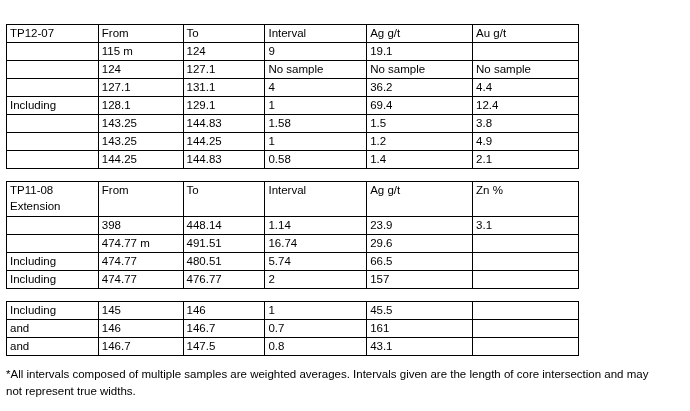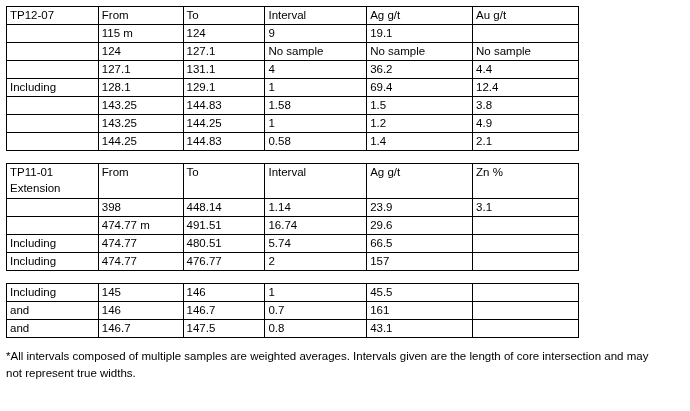--- a/index.html
+++ b/index.html
@@ -13,21 +13,21 @@
     font-family: "Liberation Sans", sans-serif;
     font-size: 11.5px;
     color: #000000;
     overflow: hidden;
   }
   .page {
     position: relative;
     width: 690px;
     height: 411px;
     box-sizing: border-box;
-    padding: 6px 8px 0 6px;
+    padding: 24px 8px 0 6px;
   }
   table.assay {
     border-collapse: collapse;
     table-layout: fixed;
     width: 573px;
     margin: 0;
   }
   table.assay td {
     border: 1px solid #000000;
     height: 17px;
@@ -141,21 +141,21 @@
     <colgroup>
       <col class="col1">
         <col class="col2">
         <col class="col3">
         <col class="col4">
         <col class="col5">
         <col class="col6">
     </colgroup>
     <tbody>
       <tr>
-        <td class="hdr-cell" style="height:34px; white-space:normal;">TP11-01 Extension</td>
+        <td class="hdr-cell" style="height:34px; white-space:normal;">TP11-08 Extension</td>
         <td class="hdr-cell">From</td>
         <td class="hdr-cell">To</td>
         <td class="hdr-cell">Interval</td>
         <td class="hdr-cell">Ag g/t</td>
         <td class="hdr-cell">Zn %</td>
       </tr>
       <tr>
         <td></td>
         <td>398</td>
         <td>448.14</td>

